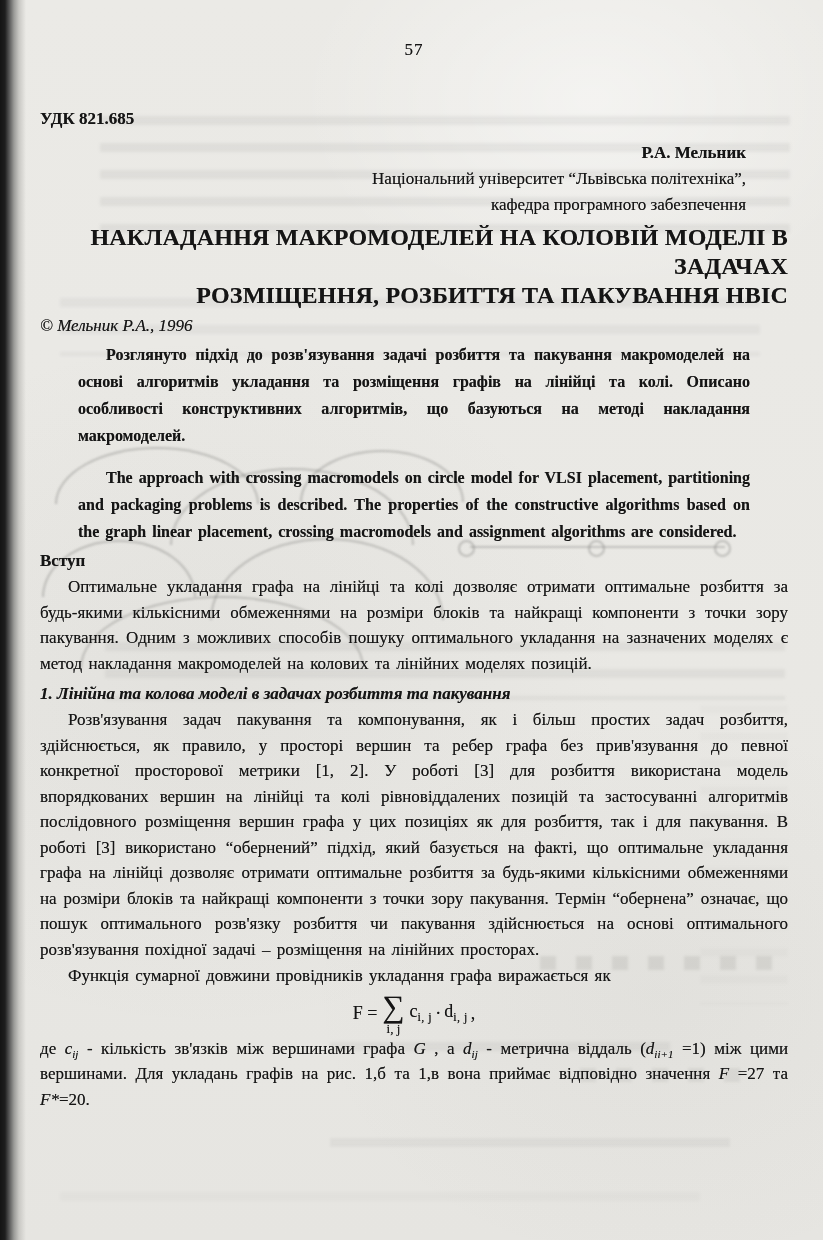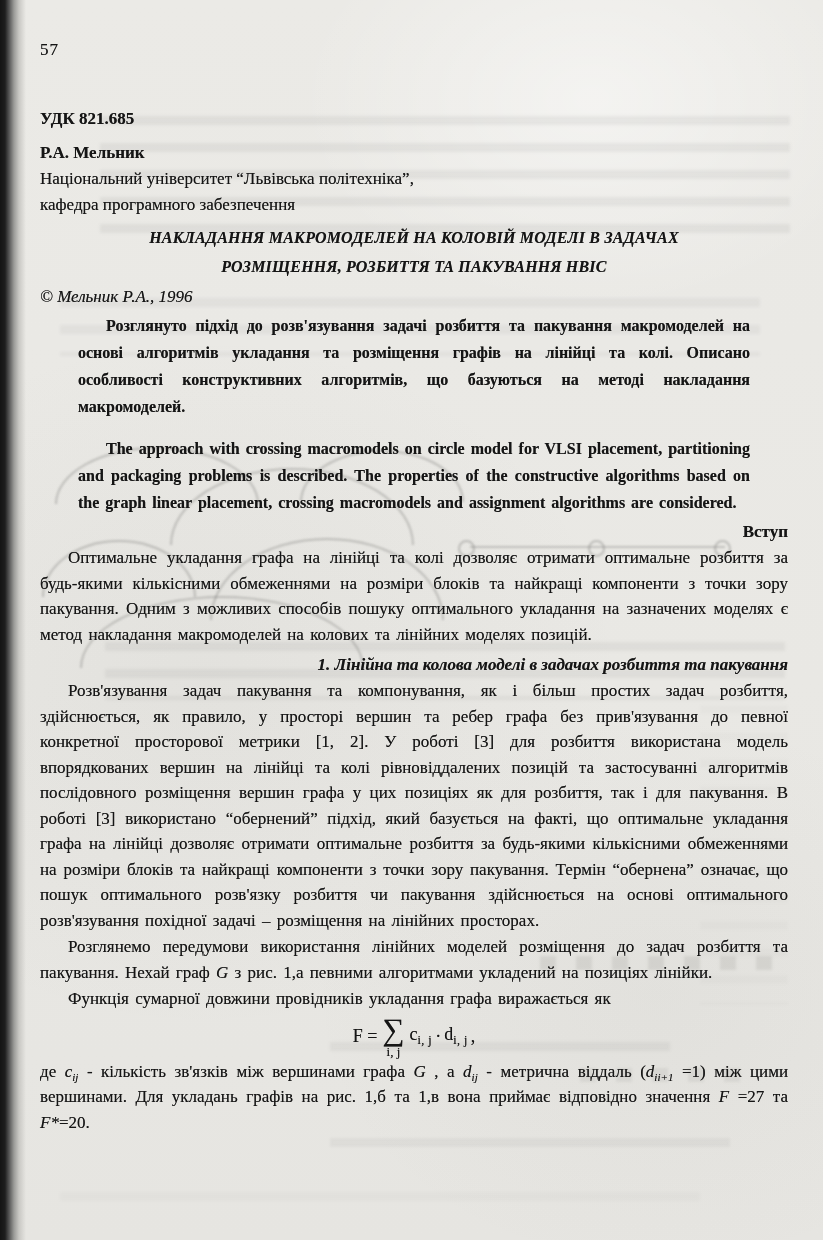--- a/index.html
+++ b/index.html
@@ -13,30 +13,30 @@
       linear-gradient(180deg,#ebeae6 0%,#e9e8e4 55%,#e6e5e1 100%);
     color:#151515;
   }
   .scan-edge{
     position:absolute;left:0;top:0;bottom:0;width:26px;z-index:5;
     background:linear-gradient(to right,#141414 0px,#1e1e1e 5px,#555 9px,#9b9b98 14px,#c9c8c4 19px,rgba(233,232,228,0) 26px);
   }
   .page{
     position:absolute;inset:0;padding:40px 35px 0 40px;z-index:3;
   }
-  .page-number{font-size:17px;line-height:20px;letter-spacing:1px;}
+  .page-number{font-size:17px;line-height:20px;text-align:center;letter-spacing:1px;}
   .udc{margin-top:48px;font-size:17px;line-height:22px;font-weight:bold;}
-  .header-right{margin-top:10px;text-align:left;padding-right:42px;font-size:17px;line-height:26px;}
+  .header-right{margin-top:10px;text-align:right;padding-right:42px;font-size:17px;line-height:26px;}
   .header-right .author{font-weight:bold;display:block;}
   .header-right .affil{display:block;}
-  .title{margin-top:5px;text-align:center;font-weight:bold;font-size:16px;line-height:29px;letter-spacing:.2px;font-style:italic;}
+  .title{margin-top:5px;text-align:right;font-weight:bold;font-size:24px;line-height:29px;letter-spacing:.2px;}
   .copyright{margin-top:5px;font-size:17px;line-height:22px;font-style:italic;}
   .abstract{margin:4px 38px 0 38px;font-weight:bold;font-size:16px;line-height:27px;text-align:justify;text-indent:28px;word-spacing:2px;}
   .abstract.en{margin-top:15px;}
-  .center-heading{margin-top:4px;text-align:right;font-weight:bold;font-size:17px;line-height:24px;}
+  .center-heading{margin-top:4px;text-align:left;font-weight:bold;font-size:17px;line-height:24px;}
   p.body{margin:1px 0 0 0;font-size:17px;line-height:25.5px;text-align:justify;text-indent:28px;word-spacing:2px;}
   p.body.noindent{text-indent:0;}
   .txt{text-shadow:0 0 .5px rgba(10,10,10,.55);}
   i.v{font-style:italic;}
   sub.s{font-size:11px;font-style:italic;line-height:0;}
   .formula-row{margin-top:3px;text-align:center;font-size:18px;}
   .formula-inner{display:inline-flex;align-items:center;gap:3px;}
   .sum-wrap{display:inline-flex;flex-direction:column;align-items:center;margin:0 2px;}
   .sigma{font-size:31px;line-height:30px;}
   .sigma-limits{font-size:13px;line-height:13px;}
@@ -98,21 +98,20 @@
   <p class="abstract en txt">The approach with crossing macromodels on circle model for VLSI placement, partitioning and packaging problems is described. The properties of the constructive algorithms based on the graph linear placement, crossing macromodels and assignment algorithms are considered.</p>
 
   <div class="center-heading txt">Вступ</div>
 
   <p class="body txt">Оптимальне укладання графа на лінійці та колі дозволяє отримати оптимальне розбиття за будь-якими кількісними обмеженнями на розміри блоків та найкращі компоненти з точки зору пакування. Одним з можливих способів пошуку оптимального укладання на зазначених моделях є метод накладання макромоделей на колових та лінійних моделях позицій.</p>
 
   <div class="center-heading txt" style="margin-top:6px;font-style:italic;">1. Лінійна та колова моделі в задачах розбиття та пакування</div>
 
   <p class="body txt">Розв'язування задач пакування та компонування, як і більш простих задач розбиття, здійснюється, як правило, у просторі вершин та ребер графа без прив'язування до певної конкретної просторової метрики [1, 2]. У роботі [3] для розбиття використана модель впорядкованих вершин на лінійці та колі рівновіддалених позицій та застосуванні алгоритмів послідовного розміщення вершин графа у цих позиціях як для розбиття, так і для пакування. В роботі [3] використано “обернений” підхід, який базується на факті, що оптимальне укладання графа на лінійці дозволяє отримати оптимальне розбиття за будь-якими кількісними обмеженнями на розміри блоків та найкращі компоненти з точки зору пакування. Термін “обернена” означає, що пошук оптимального розв'язку розбиття чи пакування здійснюється на основі оптимального розв'язування похідної задачі – розміщення на лінійних просторах.</p>
 
-  <p class="body txt"><span>Розглянемо передумови використання лінійних моделей розміщення до задач розбиття та пакування. Нехай граф </span><i class="v">G</i><span> з рис. 1,а певними алгоритмами укладений на позиціях лінійки.</span></p>
 
   <p class="body txt">Функція сумарної довжини провідників укладання графа виражається як</p>
 
   <div class="formula-row txt">
     <span class="formula-inner">
       <span>F =</span>
       <span class="sum-wrap">
         <span class="sigma">∑</span>
         <span class="sigma-limits">i, j</span>
       </span>

